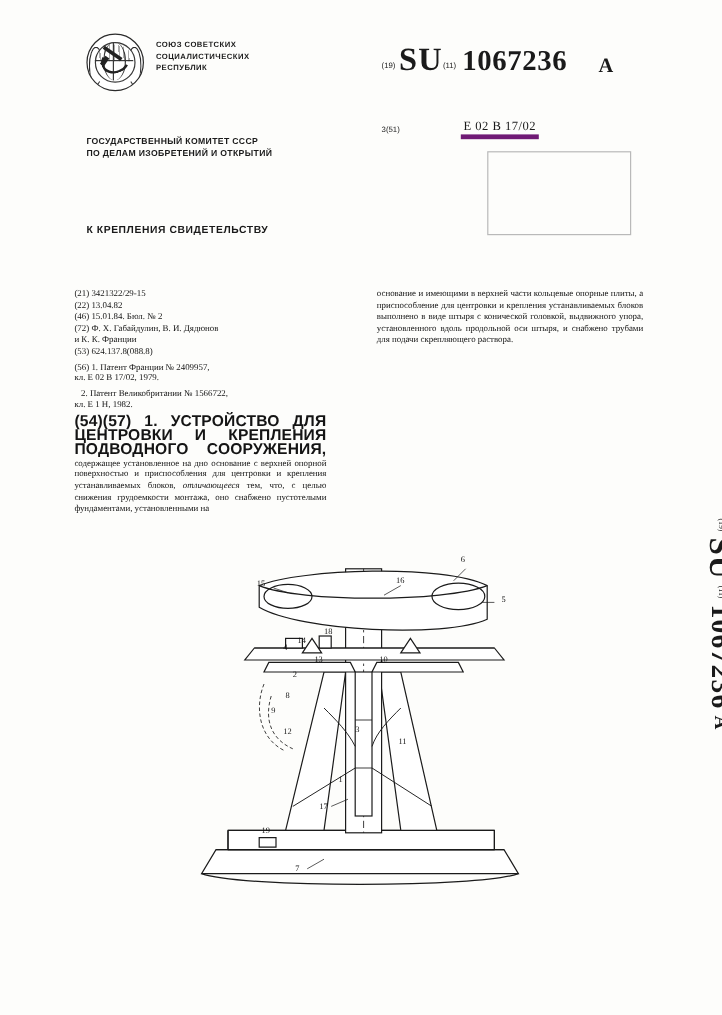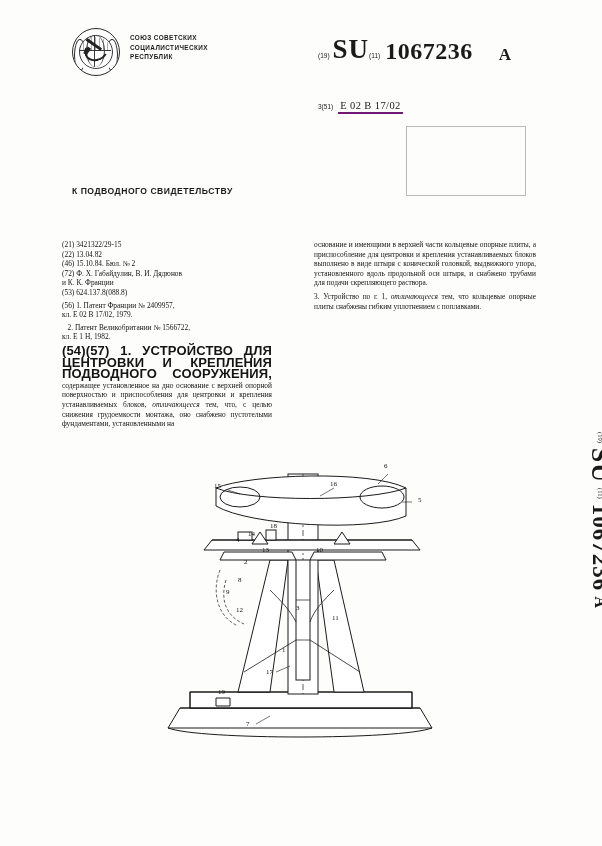--- a/index.html
+++ b/index.html
@@ -157,23 +157,24 @@
     top: 100px;
     font-family: "Liberation Sans", sans-serif;
     font-size: 7px;
     display: flex;
     align-items: flex-end;
     gap: 5px;
   }
   .ipc-code {
     font-family: "Liberation Serif", serif;
     font-size: 10.5px;
-    border-bottom: 2px solid #701a75;
+    border-bottom: 4px solid #701a75;
     padding: 0 2px 1px 2px;
     letter-spacing: .4px;
+    margin-left: 46px;
   }
 
   .committee {
     position: absolute;
     left: 72px;
     top: 113px;
     font-family: "Liberation Sans", sans-serif;
     font-size: 7.2px;
     font-weight: bold;
     line-height: 10px;
@@ -309,50 +310,51 @@
     <span class="tiny-code">(11)</span>
     <span class="docnum">1067236</span>
     <span class="doc-kind">A</span>
   </div>
 
   <div class="ipc-row">
     <span class="tiny-code">3(51)</span>
     <span class="ipc-code">Е 02 В 17/02</span>
   </div>
 
-
-  <div class="title-sub">К ПОДВОДНОГО СВИДЕТЕЛЬСТВУ</div>
+  <div class="committee">
+    <div>ГОСУДАРСТВЕННЫЙ КОМИТЕТ СССР</div>
+    <div>ПО ДЕЛАМ ИЗОБРЕТЕНИЙ И ОТКРЫТИЙ</div>
+  </div>
+
+  <div class="title-sub">К КРЕПЛЕНИЯ СВИДЕТЕЛЬСТВУ</div>
 
   <div class="stamp-box"></div>
 
   <div class="col col-left">
     <div class="bib-line">(21) 3421322/29-15</div>
     <div class="bib-line">(22) 13.04.82</div>
-    <div class="bib-line">(46) 15.10.84. Бюл. № 2</div>
+    <div class="bib-line">(46) 15.01.84. Бюл. № 2</div>
     <div class="bib-line">(72) Ф. Х. Габайдулин, В. И. Дядюнов</div>
     <div class="bib-line">и К. К. Франции</div>
     <div class="bib-line">(53) 624.137.8(088.8)</div>
     <div class="bib-gap"></div>
     <div class="bib-line">(56) 1. Патент Франции № 2409957,</div>
     <div class="bib-line">кл. Е 02 В 17/02, 1979.</div>
     <div class="bib-gap"></div>
     <div class="bib-line">   2. Патент Великобритании № 1566722,</div>
     <div class="bib-line">кл. Е 1 Н, 1982.</div>
 
     <div class="para">
       <span class="strong-caps">(54)(57) 1. УСТРОЙСТВО ДЛЯ ЦЕНТРОВКИ И КРЕПЛЕНИЯ ПОДВОДНОГО СООРУЖЕНИЯ,</span>
       <span>содержащее установленное на дно основание с верхней опорной поверхностью и приспособления для центровки и крепления устанавливаемых блоков, </span><span class="ital">отличающееся</span><span> тем, что, с целью снижения грудоемкости монтажа, оно снабжено пустотелыми фундаментами, установленными на</span>
     </div>
   </div>
 
   <div class="col col-right">
     <div>основание и имеющими в верхней части кольцевые опорные плиты, а приспособление для центровки и крепления устанавливаемых блоков выполнено в виде штыря с конической головкой, выдвижного упора, установленного вдоль продольной оси штыря, и снабжено трубами для подачи скрепляющего раствора.</div>
-    <div class="para">
-      <span>3. Устройство по г. 1, </span><span class="ital">отличающееся</span><span> тем, что кольцевые опорные плиты снабжены гибким уплотнением с поплавками.</span>
-    </div>
   </div>
 
   <div class="side-vert">
     <span class="side-tiny">(19)</span>
     <span class="side-su">SU</span>
     <span class="side-tiny">(11)</span>
     <span class="side-num">1067236</span>
     <span class="side-kind">A</span>
   </div>
 

